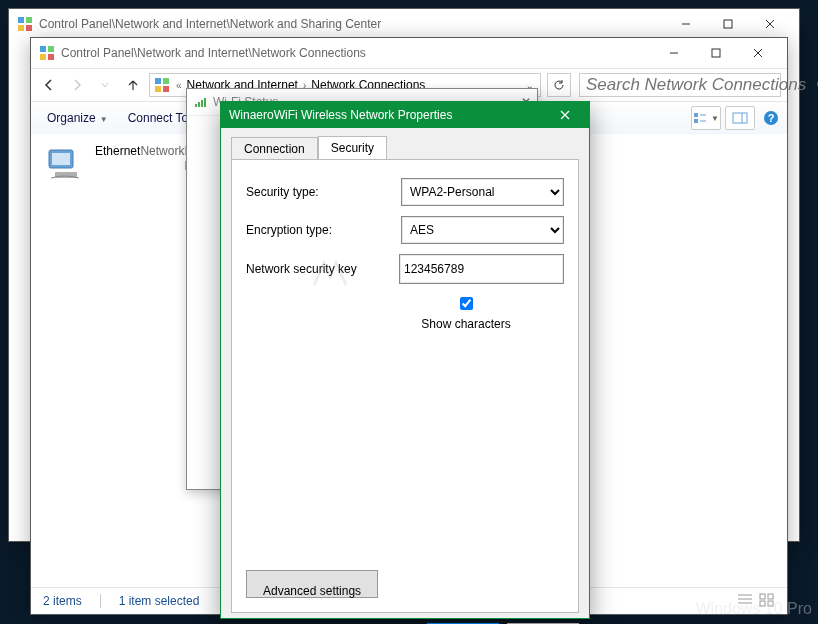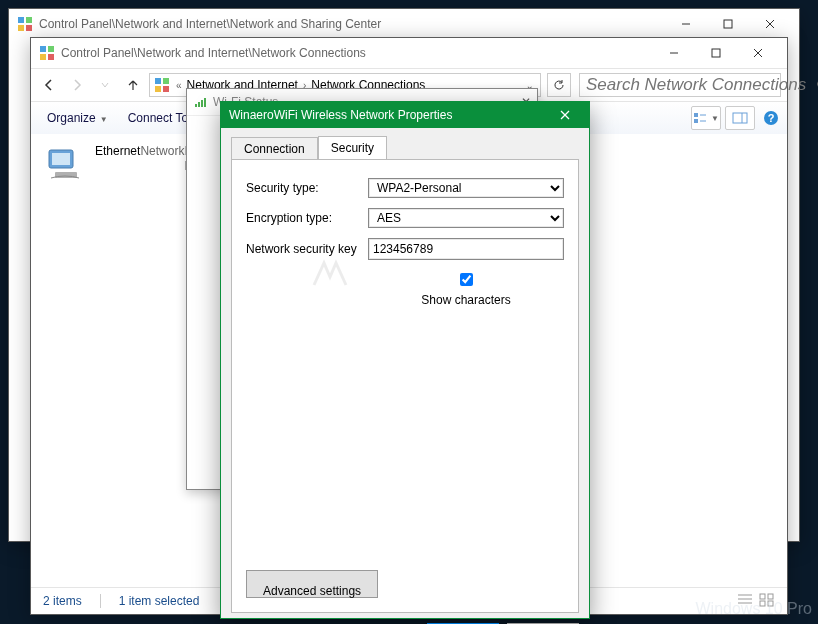--- a/index.html
+++ b/index.html
@@ -59,21 +59,21 @@
 #dlg .dlg-title { height:26px; background:#0a8f3c; color:#fff; display:flex; align-items:center; padding:0 8px; font-size:12px; }
 #dlg .dlg-title .t { flex:1; }
 #dlg .dlg-title .close { width:32px; height:26px; display:flex; align-items:center; justify-content:center; }
 #dlg .tabs-row { display:flex; padding:8px 10px 0 10px; }
 #dlg .tab { padding:4px 12px; border:1px solid #bbb; border-bottom:none; background:#f0f0f0; font-size:12px; position:relative; }
 #dlg .tab.inactive { background:#f0f0f0; top:1px; }
 #dlg .tab.active { background:#fff; z-index:2; }
 #dlg .tab-page { margin:0 10px 10px 10px; border:1px solid #bbb; background:#fff; height:416px; padding:18px 14px; position:relative; }
 #dlg .form-row { display:flex; align-items:center; margin-bottom:10px; }
 #dlg .form-row label { width:122px; font-size:12px; }
-#dlg .form-row select, #dlg .form-row input[type=text] { flex:1; height:20px; border:1px solid #888; font-size:12px; padding:0 4px; background:#fff; box-shadow:inset 0 0 0 1px #e8e8e8; }
+#dlg .form-row select, #dlg .form-row input[type=text] { flex:1; height:28px; border:1px solid #888; font-size:12px; padding:0 4px; background:#fff; box-shadow:inset 0 0 0 1px #e8e8e8;margin-left:33px; }
 #dlg .chk-row { margin-left:122px; display:flex; align-items:center; gap:4px; font-size:12px;flex-direction:column; }
 #dlg .adv-btn { position:absolute; left:14px; bottom:14px; }
 .win-btn { height:21px; padding:13px 16px; border:1px solid #999; background:#e1e1e1; font-size:12px; cursor:default; }
 .win-btn.default { border:1px solid #0078d7; box-shadow:inset 0 0 0 1px #0078d7; }
 #dlg .dlg-btns { display:flex; justify-content:flex-end; gap:8px; padding:0 10px 10px 0; }
 
 .watermark { position:absolute; left:310px; top:255px; font-size:28px; color:rgba(120,120,120,0.18); pointer-events:none; letter-spacing:0.5px; }
 .watermark svg{opacity:0.15}
 .wm-edition { position:absolute; right:6px; bottom:6px; color:rgba(210,220,230,0.4); font-size:16px; pointer-events:none; }
 </style>

